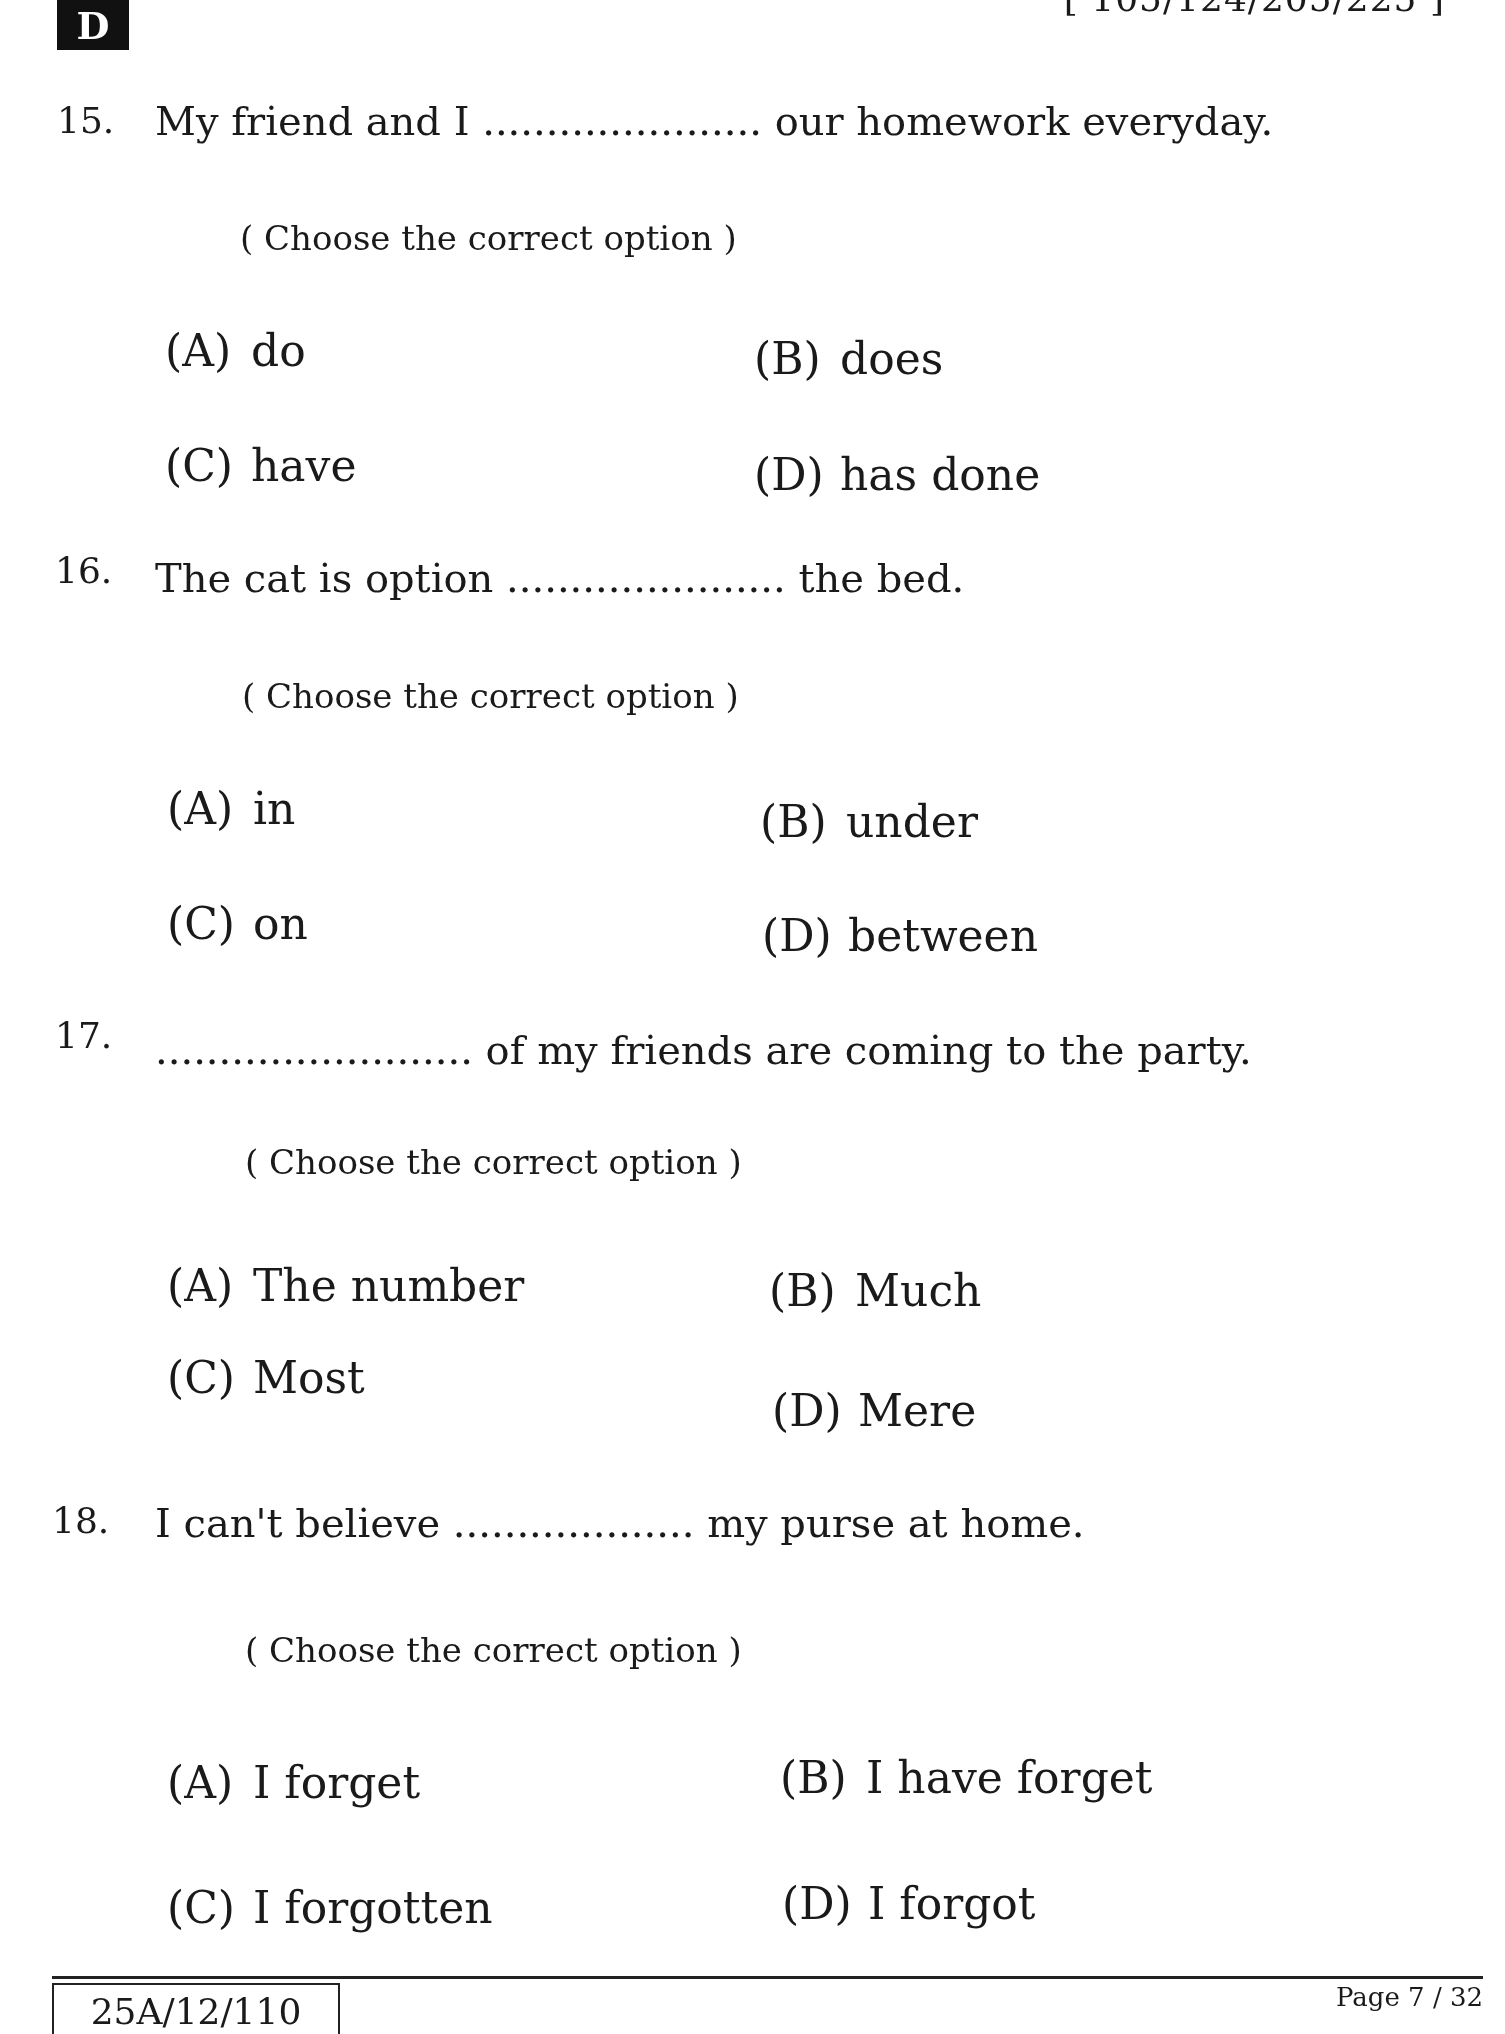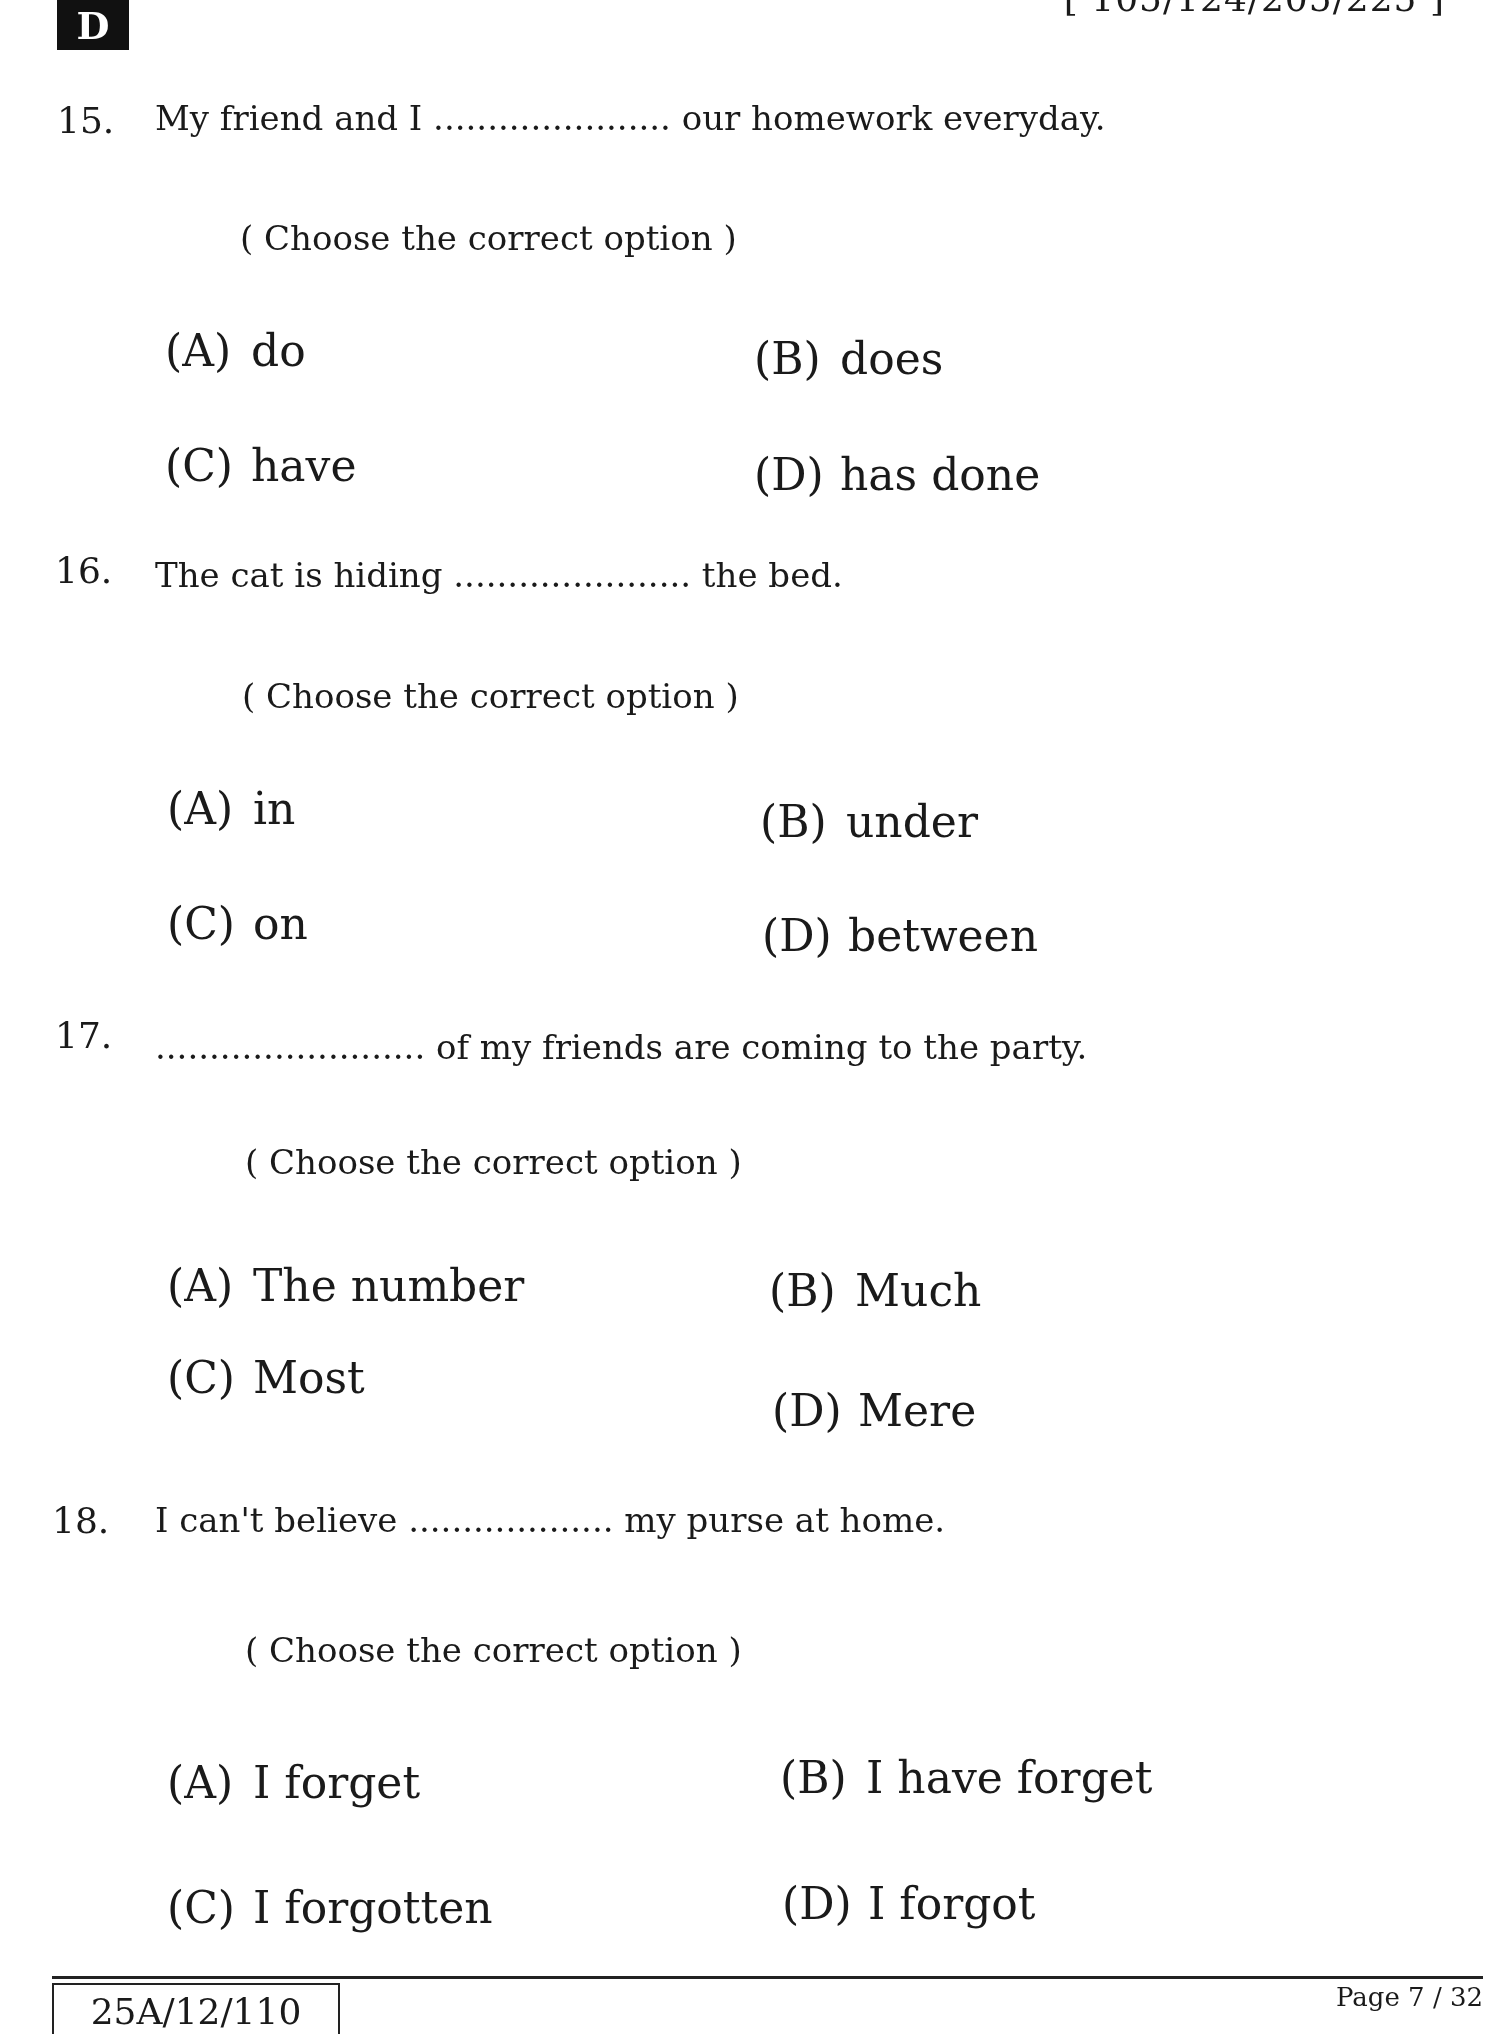--- a/index.html
+++ b/index.html
@@ -8,21 +8,21 @@
     font-family: "DejaVu Serif", "Liberation Serif", serif; color: #1a1a1a;
   }
   .set-badge {
     position: absolute; left: 57px; top: 0; width: 72px; height: 50px;
     background: #111; color: #fff; font-weight: bold; font-size: 38px;
     display: flex; align-items: center; justify-content: center;
   }
   .paper-codes {
     position: absolute; right: 60px; top: -22px; font-size: 36px; letter-spacing: 1px;
   }
-  .q-line { position: absolute; font-size: 34px; white-space: nowrap; }
+  .q-line { position: absolute; font-size: 40px; white-space: nowrap; }
   .q-num { position: absolute; font-size: 36px; }
   .instr { position: absolute; font-size: 34px; white-space: nowrap; }
   .opt { position: absolute; font-size: 44px; white-space: nowrap; margin-left: 12px; }
   .opt .lbl { display: inline-block; width: 86px; }
   .footer-rule {
     position: absolute; left: 52px; right: 22px; top: 1976px; height: 3px; background: #222;
   }
   .footer-code {
     position: absolute; left: 52px; top: 1983px; width: 288px; height: 54px;
     border: 2px solid #222; border-bottom: none; font-size: 36px;
@@ -38,21 +38,21 @@
 
 <div class="q-num" style="left:57px;top:100px">15.</div>
 <div class="q-line" style="left:155px;top:98px">My friend and I ...................... our homework everyday.</div>
 <div class="instr" style="left:240px;top:218px">( Choose the correct option )</div>
 <div class="opt" style="left:153px;top:325px"><span class="lbl">(A)</span><span>do</span></div>
 <div class="opt" style="left:742px;top:333px"><span class="lbl">(B)</span><span>does</span></div>
 <div class="opt" style="left:153px;top:440px"><span class="lbl">(C)</span><span>have</span></div>
 <div class="opt" style="left:742px;top:449px"><span class="lbl">(D)</span><span>has done</span></div>
 
 <div class="q-num" style="left:55px;top:550px">16.</div>
-<div class="q-line" style="left:155px;top:555px">The cat is hiding ...................... the bed.</div>
+<div class="q-line" style="left:155px;top:555px">The cat is option ...................... the bed.</div>
 <div class="instr" style="left:242px;top:676px">( Choose the correct option )</div>
 <div class="opt" style="left:155px;top:783px"><span class="lbl">(A)</span><span>in</span></div>
 <div class="opt" style="left:748px;top:796px"><span class="lbl">(B)</span><span>under</span></div>
 <div class="opt" style="left:155px;top:898px"><span class="lbl">(C)</span><span>on</span></div>
 <div class="opt" style="left:750px;top:910px"><span class="lbl">(D)</span><span>between</span></div>
 
 <div class="q-num" style="left:55px;top:1015px">17.</div>
 <div class="q-line" style="left:155px;top:1027px">......................... of my friends are coming to the party.</div>
 <div class="instr" style="left:245px;top:1142px">( Choose the correct option )</div>
 <div class="opt" style="left:155px;top:1260px"><span class="lbl">(A)</span><span>The number</span></div>

